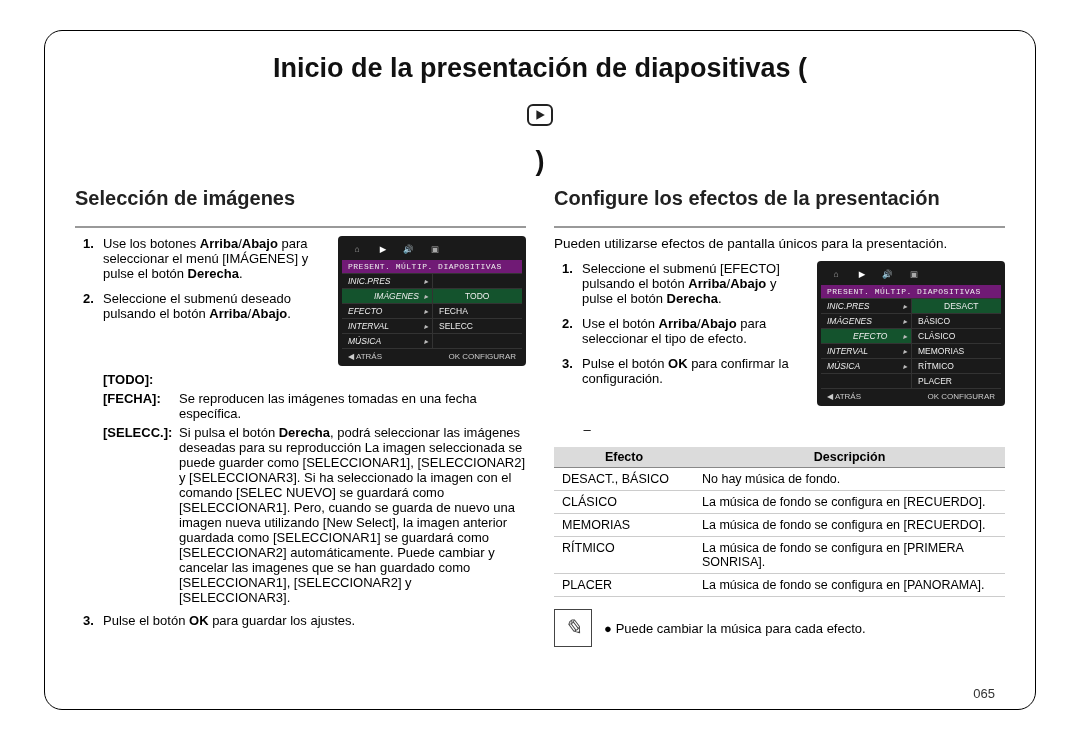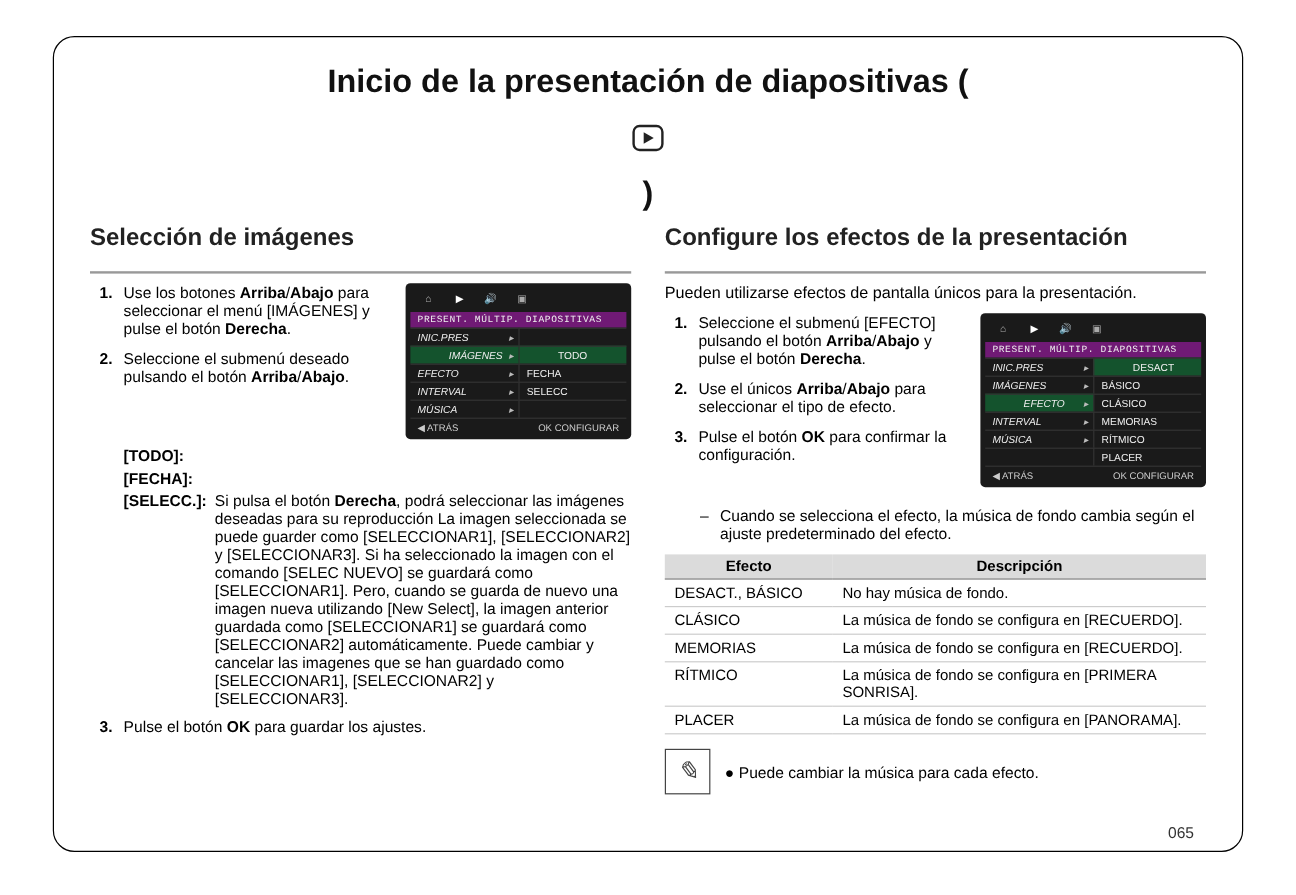--- a/index.html
+++ b/index.html
@@ -150,20 +150,21 @@
           <span>Seleccione el submenú deseado pulsando el botón </span><b>Arriba</b><span>/</span><b>Abajo</b><span>.</span>
         </li>
       </ol>
       <div class="clear"></div>
       <div class="defs">
         <div class="row">
           <div class="term">[TODO]:</div>
         </div>
         <div class="row">
           <div class="term">[FECHA]:</div>
+          <div class="desc">Se reproducen las imágenes tomadas en una fecha específica.</div>
         </div>
         <div class="row">
           <div class="term">[SELECC.]:</div>
           <div class="desc">
             <span>Si pulsa el botón </span><b>Derecha</b><span>, podrá seleccionar las imágenes deseadas para su reproducción La imagen seleccionada se puede guarder como [SELECCIONAR1], [SELECCIONAR2] y [SELECCIONAR3]. Si ha seleccionado la imagen con el comando [SELEC NUEVO] se guardará como [SELECCIONAR1]. Pero, cuando se guarda de nuevo una imagen nueva utilizando [New Select], la imagen anterior guardada como [SELECCIONAR1] se guardará como [SELECCIONAR2] automáticamente. Puede cambiar y cancelar las imagenes que se han guardado como [SELECCIONAR1], [SELECCIONAR2] y [SELECCIONAR3].</span>
           </div>
         </div>
       </div>
       <ol class="steps" style="margin-top:8px">
         <li data-num="3">
@@ -214,31 +215,30 @@
           <span>◀  ATRÁS</span>
           <span>OK  CONFIGURAR</span>
         </div>
       </div>
 
       <ol class="steps">
         <li data-num="1">
           <span>Seleccione el submenú [EFECTO] pulsando el botón </span><b>Arriba</b><span>/</span><b>Abajo</b><span> y pulse el botón </span><b>Derecha</b><span>.</span>
         </li>
         <li data-num="2">
-          <span>Use el únicos </span><b>Arriba</b><span>/</span><b>Abajo</b><span> para seleccionar el tipo de efecto.</span>
+          <span>Use el botón </span><b>Arriba</b><span>/</span><b>Abajo</b><span> para seleccionar el tipo de efecto.</span>
         </li>
         <li data-num="3">
           <span>Pulse el botón </span><b>OK</b><span> para confirmar la configuración.</span>
         </li>
       </ol>
       <div class="clear"></div>
 
       <div class="note-indent note-dash">
         <span class="dash">–</span>
-        <span>Cuando se selecciona el efecto, la música de fondo cambia según el ajuste predeterminado del efecto.</span>
       </div>
 
       <table class="fx">
         <thead>
           <tr>
             <th>Efecto</th>
             <th>Descripción</th>
           </tr>
         </thead>
         <tbody>

